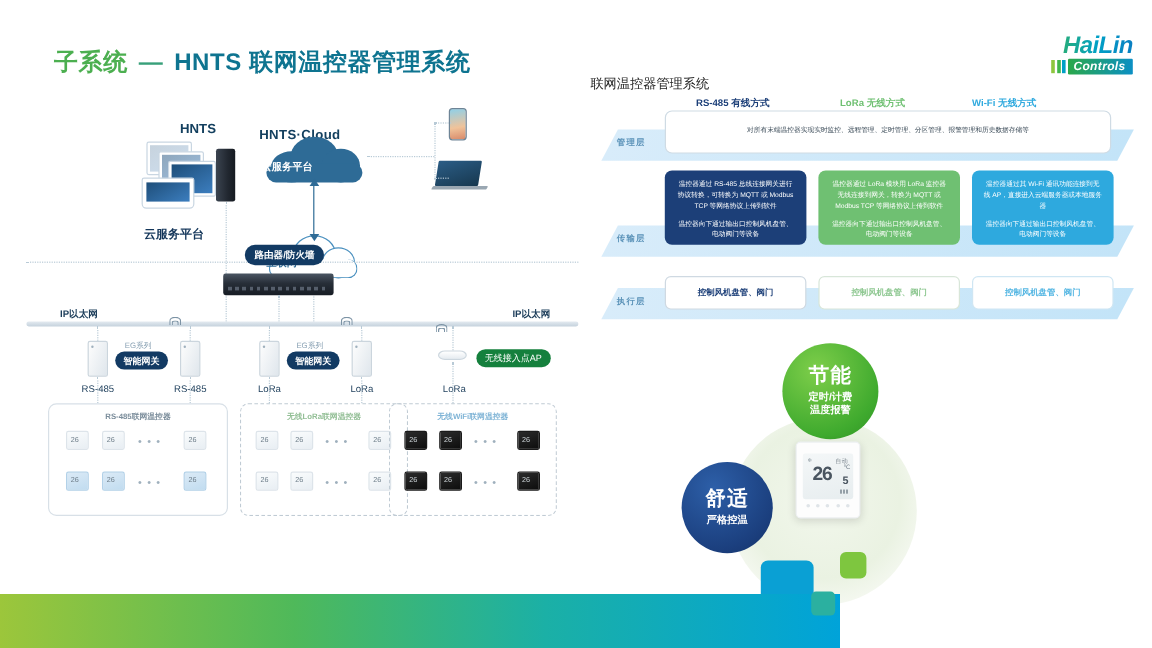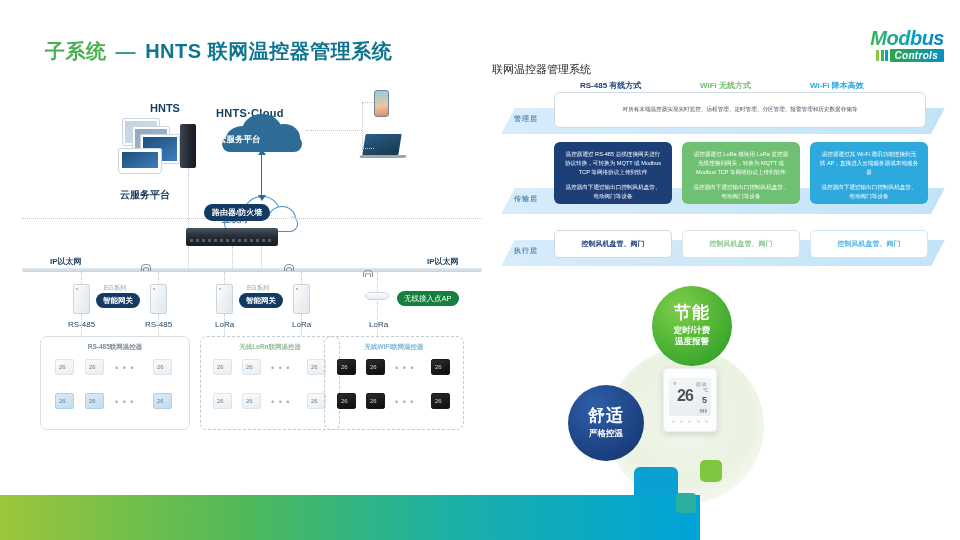--- a/index.html
+++ b/index.html
@@ -162,21 +162,21 @@
 
 <div id="slide">
 
   <div class="title-wrap">
     <span class="t-green">子系统</span>
     <span class="t-dash">—</span>
     <span class="t-blue">HNTS 联网温控器管理系统</span>
   </div>
 
   <div class="logo">
-    <div class="logo-top">Modbus</div>
+    <div class="logo-top">HaiLin</div>
     <div class="logo-bar">
       <span class="bars">
         <i style="background:#8dc63f"></i>
           <i style="background:#3fb54a"></i>
           <i style="background:#00a0c6"></i>
       </span>
       <span class="logo-chip">Controls</span>
     </div>
   </div>
 
@@ -355,22 +355,22 @@
     <div class="sys-pill" style="left:30px;background:#1c3f78;">RS-485联网温控系统</div>
     <div class="sys-pill" style="left:172px;background:#7cbf7e;">无线LoRa联网温控系统</div>
     <div class="sys-pill" style="left:312px;background:#2f9ad6;">无线WiFi联网温控系统</div>
   </div>
 
   <div class="rd">
 
     <div class="rd-title">联网温控器管理系统</div>
 
     <div class="mode-h" style="left:88px;color:#1c3f78;">RS-485 有线方式</div>
-    <div class="mode-h" style="left:208px;color:#6fc072;">WiFi 无线方式</div>
-    <div class="mode-h" style="left:318px;color:#2ea9de;">Wi-Fi 降本高效</div>
+    <div class="mode-h" style="left:208px;color:#6fc072;">LoRa 无线方式</div>
+    <div class="mode-h" style="left:318px;color:#2ea9de;">Wi-Fi 无线方式</div>
 
     <div class="band" style="left:16px;top:46px;width:430px;"></div>
     <div class="band-lbl" style="left:22px;top:52px;">管理层</div>
     <div class="rcard card-white" style="left:62px;top:30px;width:372px;height:36px;display:flex;align-items:center;justify-content:center;">
       <span>对所有末端温控器实现实时监控、远程管理、定时管理、分区管理、报警管理和历史数据存储等</span>
     </div>
 
     <div class="band" style="left:16px;top:126px;width:430px;"></div>
     <div class="band-lbl" style="left:22px;top:132px;">传输层</div>
     <div class="rcard card-navy" style="left:62px;top:80px;width:118px;height:62px;">

